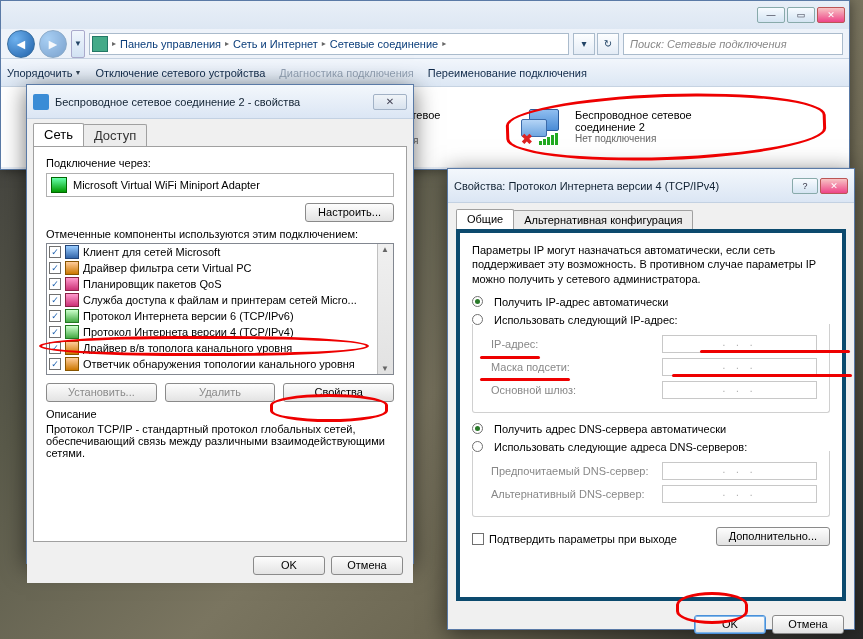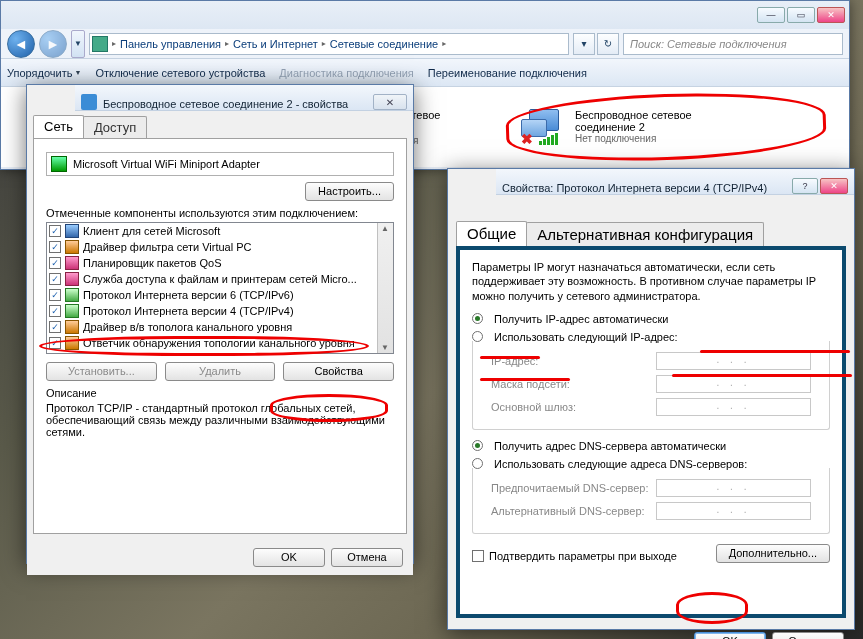--- a/index.html
+++ b/index.html
@@ -116,27 +116,26 @@
 
   
   .dlg {
     position:absolute;
     background:#f0f0f0;
     border:1px solid #5a7aa6;
     box-shadow:0 4px 22px rgba(0,0,0,0.55);
     font-size:11px;
   }
   .dlg-title {
-    height:26px;
+    height:34px;
     background:linear-gradient(#f3f7fc,#dbe6f4);
-    display:flex; align-items:flex-end;
+    display:flex; align-items:center;
     padding:0 6px;
     gap:6px;
     border-bottom:1px solid #c3d1e2;
-    margin-left:48px;
   }
   .dlg-title .t-icon { width:16px; height:16px; background:#3a8cd6; border-radius:2px; }
   .dlg-title .t-text { flex:1; color:#123; }
   .dlg-title .close-x {
     width:34px; height:16px;
     background:linear-gradient(#f0f4f8,#d8e2ee);
     border:1px solid #a2b2c6;
     border-radius:2px;
     color:#445; font-size:10px;
     display:flex; align-items:center; justify-content:center;
@@ -206,40 +205,40 @@
     background:#f0f0f0;
   }
 
   
   .dlg2 { left:447px; top:168px; width:408px; height:462px; }
   .dlg2 .dlg-title { background:linear-gradient(#f3f7fc,#dbe6f4); }
   .dlg2 .win-btn-group { margin-left:auto; }
   .dlg2 .win-btn.help { width:26px; }
   .dlg2-body { padding:6px 8px; }
   .tabs2 { display:flex; }
-  .tab2 { padding:3px 10px 4px; background:#fff; border:1px solid #a0a0a0; border-bottom:none; border-radius:2px 2px 0 0; margin-right:-1px; font-size:15px;margin-top:20px; }
+  .tab2 { padding:3px 10px 4px; background:#fff; border:1px solid #a0a0a0; border-bottom:none; border-radius:2px 2px 0 0; margin-right:-1px; font-size:11px; }
   .tab2.inactive { background:#ececec; top:1px; position:relative; }
   .tab2-page {
     border:4px solid #0c4a6e; background:#fff;
     padding:10px 12px 13px;
     height:372px;
     position:relative;
   }
   .info-text { color:#000; margin-bottom:10px; line-height:1.3; }
   .radio-row { display:flex; align-items:center; gap:11px; margin:2px 0 6px; }
   .radio { width:11px; height:11px; border:1px solid #707070; border-radius:50%; display:inline-flex; align-items:center; justify-content:center; }
   .radio.on::after { content:""; width:5px; height:5px; border-radius:50%; background:#2a7a2a; }
   .group-ind {
     border:1px solid #d0d0d0;
     border-top:none;
     margin:-2px 0 10px 0;
     padding:6px 6px 8px 18px;
     border-radius:0 0 3px 3px;
   }
-  .ip-row { display:flex; align-items:center; margin:5px 0; color:#888; }
+  .ip-row { display:flex; align-items:center; gap:6px; margin:5px 0; color:#888; }
   .ip-row .lab { width:165px; }
   .ip-box { width:155px; height:18px; border:1px solid #c8c8c8; background:#fff; color:#aaa; text-align:center; letter-spacing:4px; font-size:10px; padding-top:1px; }
   .chk-row { display:flex; align-items:center; gap:5px; margin-top:6px; }
   .dlg2-footer { display:flex; justify-content:flex-end; gap:6px; padding:8px 10px; }
   .btn.primary { border:1px solid #4a90d9; box-shadow:0 0 0 1px #7fb6ea inset; }
 
 </style>
 </head>
 <body>
 
@@ -322,20 +321,21 @@
   <div class="dlg-title">
     <span class="t-icon"></span>
     <span class="t-text">Беспроводное сетевое соединение 2 - свойства</span>
     <span class="close-x">✕</span>
   </div>
   <div class="tabs1">
     <div class="tab1">Сеть</div>
     <div class="tab1 inactive">Доступ</div>
   </div>
   <div class="tab-page">
+    <div class="field-row">Подключение через:</div>
     <div class="adapter-box">
       <span class="ai"></span>
       <span>Microsoft Virtual WiFi Miniport Adapter</span>
     </div>
     <div class="cfg-btn-row">
       <button class="btn">Настроить...</button>
     </div>
     <div>Отмеченные компоненты используются этим подключением:</div>
     <div class="comp-list">
       <div class="comp-row">

